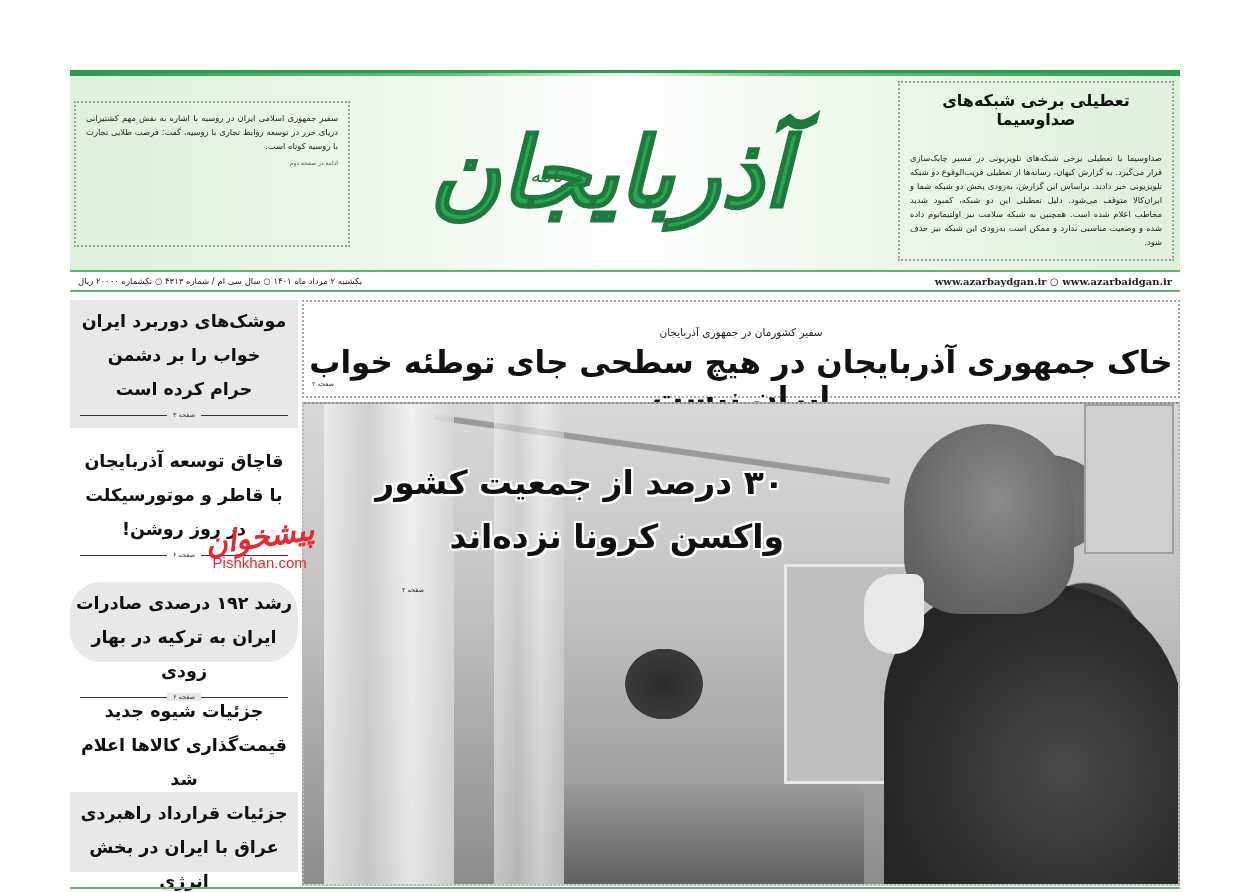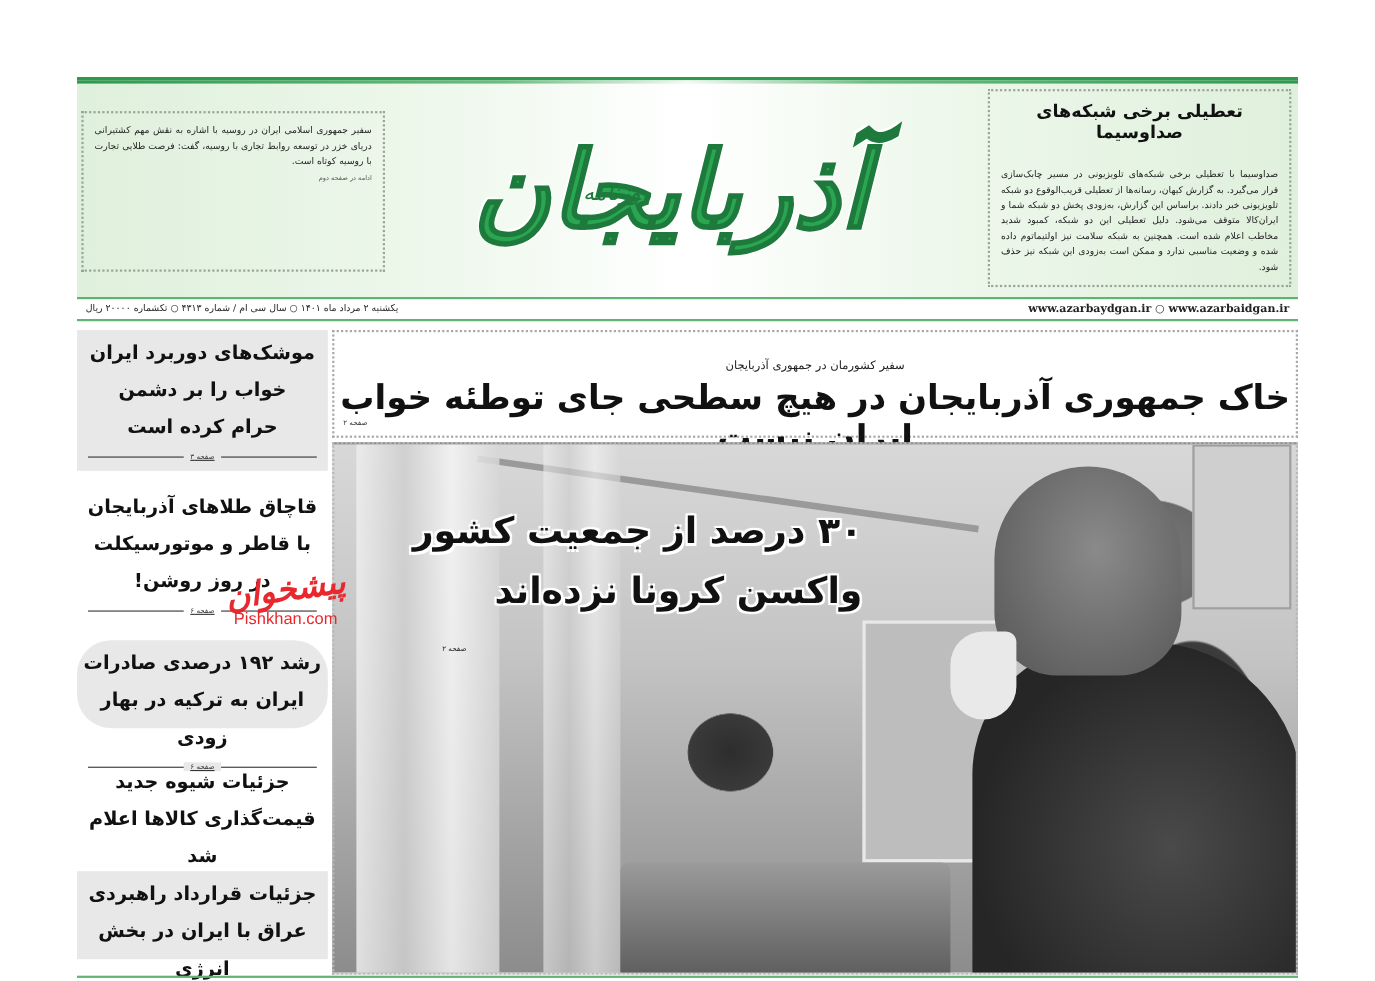--- a/index.html
+++ b/index.html
@@ -55,21 +55,21 @@
   
   .sidebar { position: absolute; left: 0; top: 230px; width: 228px; height: 592px; }
   .side-item { position: absolute; left: 0; width: 228px; text-align: center; }
   .side-item.gray { background: #e8e8e8; }
   .side-title { font-weight: bold; font-size: 17.5px; line-height: 34px; color: #111; padding: 4px 4px 0; }
   .page-rule {
     position: relative; height: 14px; margin: 2px 10px 0;
     display: flex; align-items: center; justify-content: center;
   }
   .page-rule::before { content: ""; position: absolute; left: 0; right: 0; top: 7px; height: 1px; background: #333; }
-  .page-rule span { position: relative; background: inherit; font-size: 6.5px; color: #333; padding: 0 6px; text-decoration: underline; }
+  .page-rule span { position: relative; background: inherit; font-size: 6.5px; color: #333; padding: 0 6px; }
   .side-item.gray .page-rule span { background: #e8e8e8; }
   .side-item.white .page-rule span { background: #fff; }
 
   
   .lead-box {
     position: absolute; left: 232px; top: 230px; width: 878px; height: 98px;
     border: 2px dotted #a8a8a8; border-bottom: 2px dotted #a8a8a8;
     text-align: center;
   }
   .kicker { font-size: 10.5px; color: #222; margin-top: 24px; }
@@ -171,21 +171,21 @@
         <div>خواب را بر دشمن</div>
         <div>حرام کرده است</div>
       </div>
       <div class="page-rule">
           <span>صفحه ۳</span>
         </div>
     </div>
 
     <div class="side-item white" style="top:140px;height:130px;">
       <div class="side-title">
-        <div>قاچاق طلاهای آذربایجان</div>
+        <div>قاچاق توسعه آذربایجان</div>
         <div>با قاطر و موتورسیکلت</div>
         <div>در روز روشن!</div>
       </div>
       <div class="page-rule">
           <span>صفحه ۶</span>
         </div>
     </div>
 
     <div class="side-item gray" style="top:282px;height:80px;border-radius:31px;">
       <div class="side-title">

